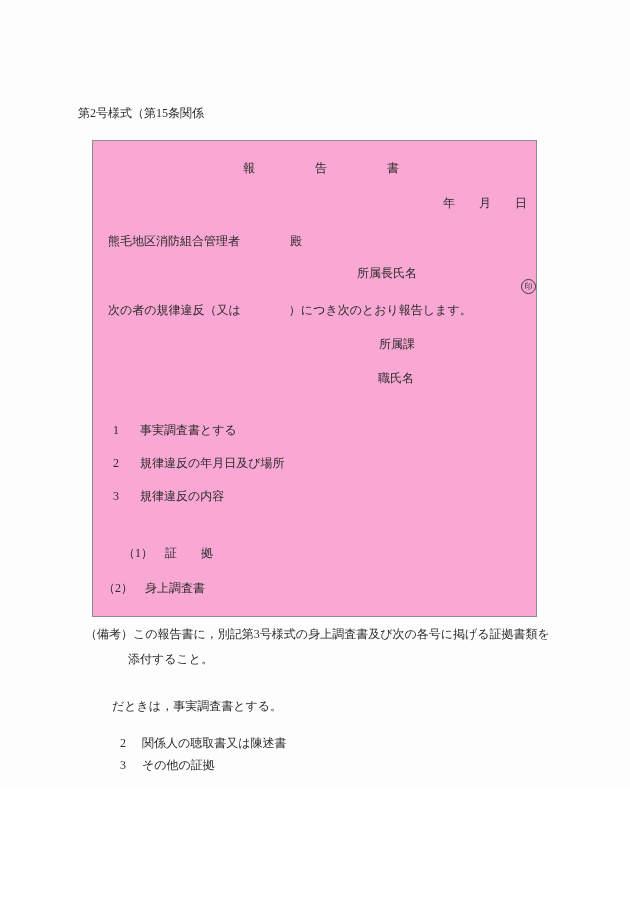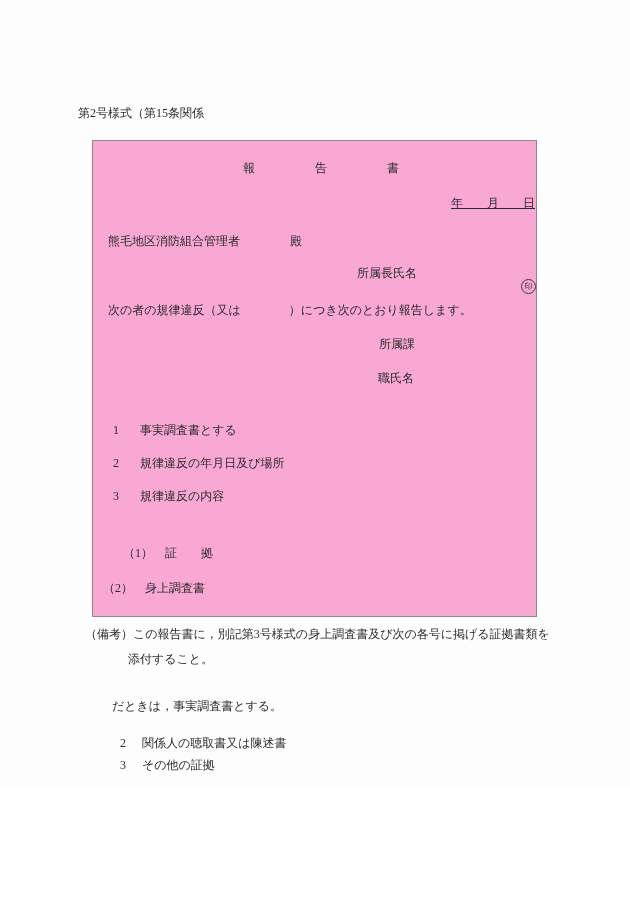--- a/index.html
+++ b/index.html
@@ -59,21 +59,21 @@
 <body>
 
 <div class="page">
 
   <div class="line" style="left:78px; top:106px;">第2号様式（第15条関係</div>
 
   <div class="form-box">
 
     <div class="line report-title" style="left:150px; top:20px;">報告書</div>
 
-    <div class="line" style="left:358px; top:55px;text-decoration:underline;">年　　月　　日</div>
+    <div class="line" style="left:350px; top:55px;">年　　月　　日</div>
 
     <div class="line" style="left:15px; top:93px;">熊毛地区消防組合管理者</div>
     <div class="line" style="left:197px; top:93px;">殿</div>
 
     <div class="line" style="left:264px; top:125px;">所属長氏名</div>
     <div class="line" style="left:410px; top:123px;">
       <span class="seal">印</span>
     </div>
 
     <div class="line" style="left:15px; top:162px;">次の者の規律違反（又は　　　　）につき次のとおり報告します。</div>

